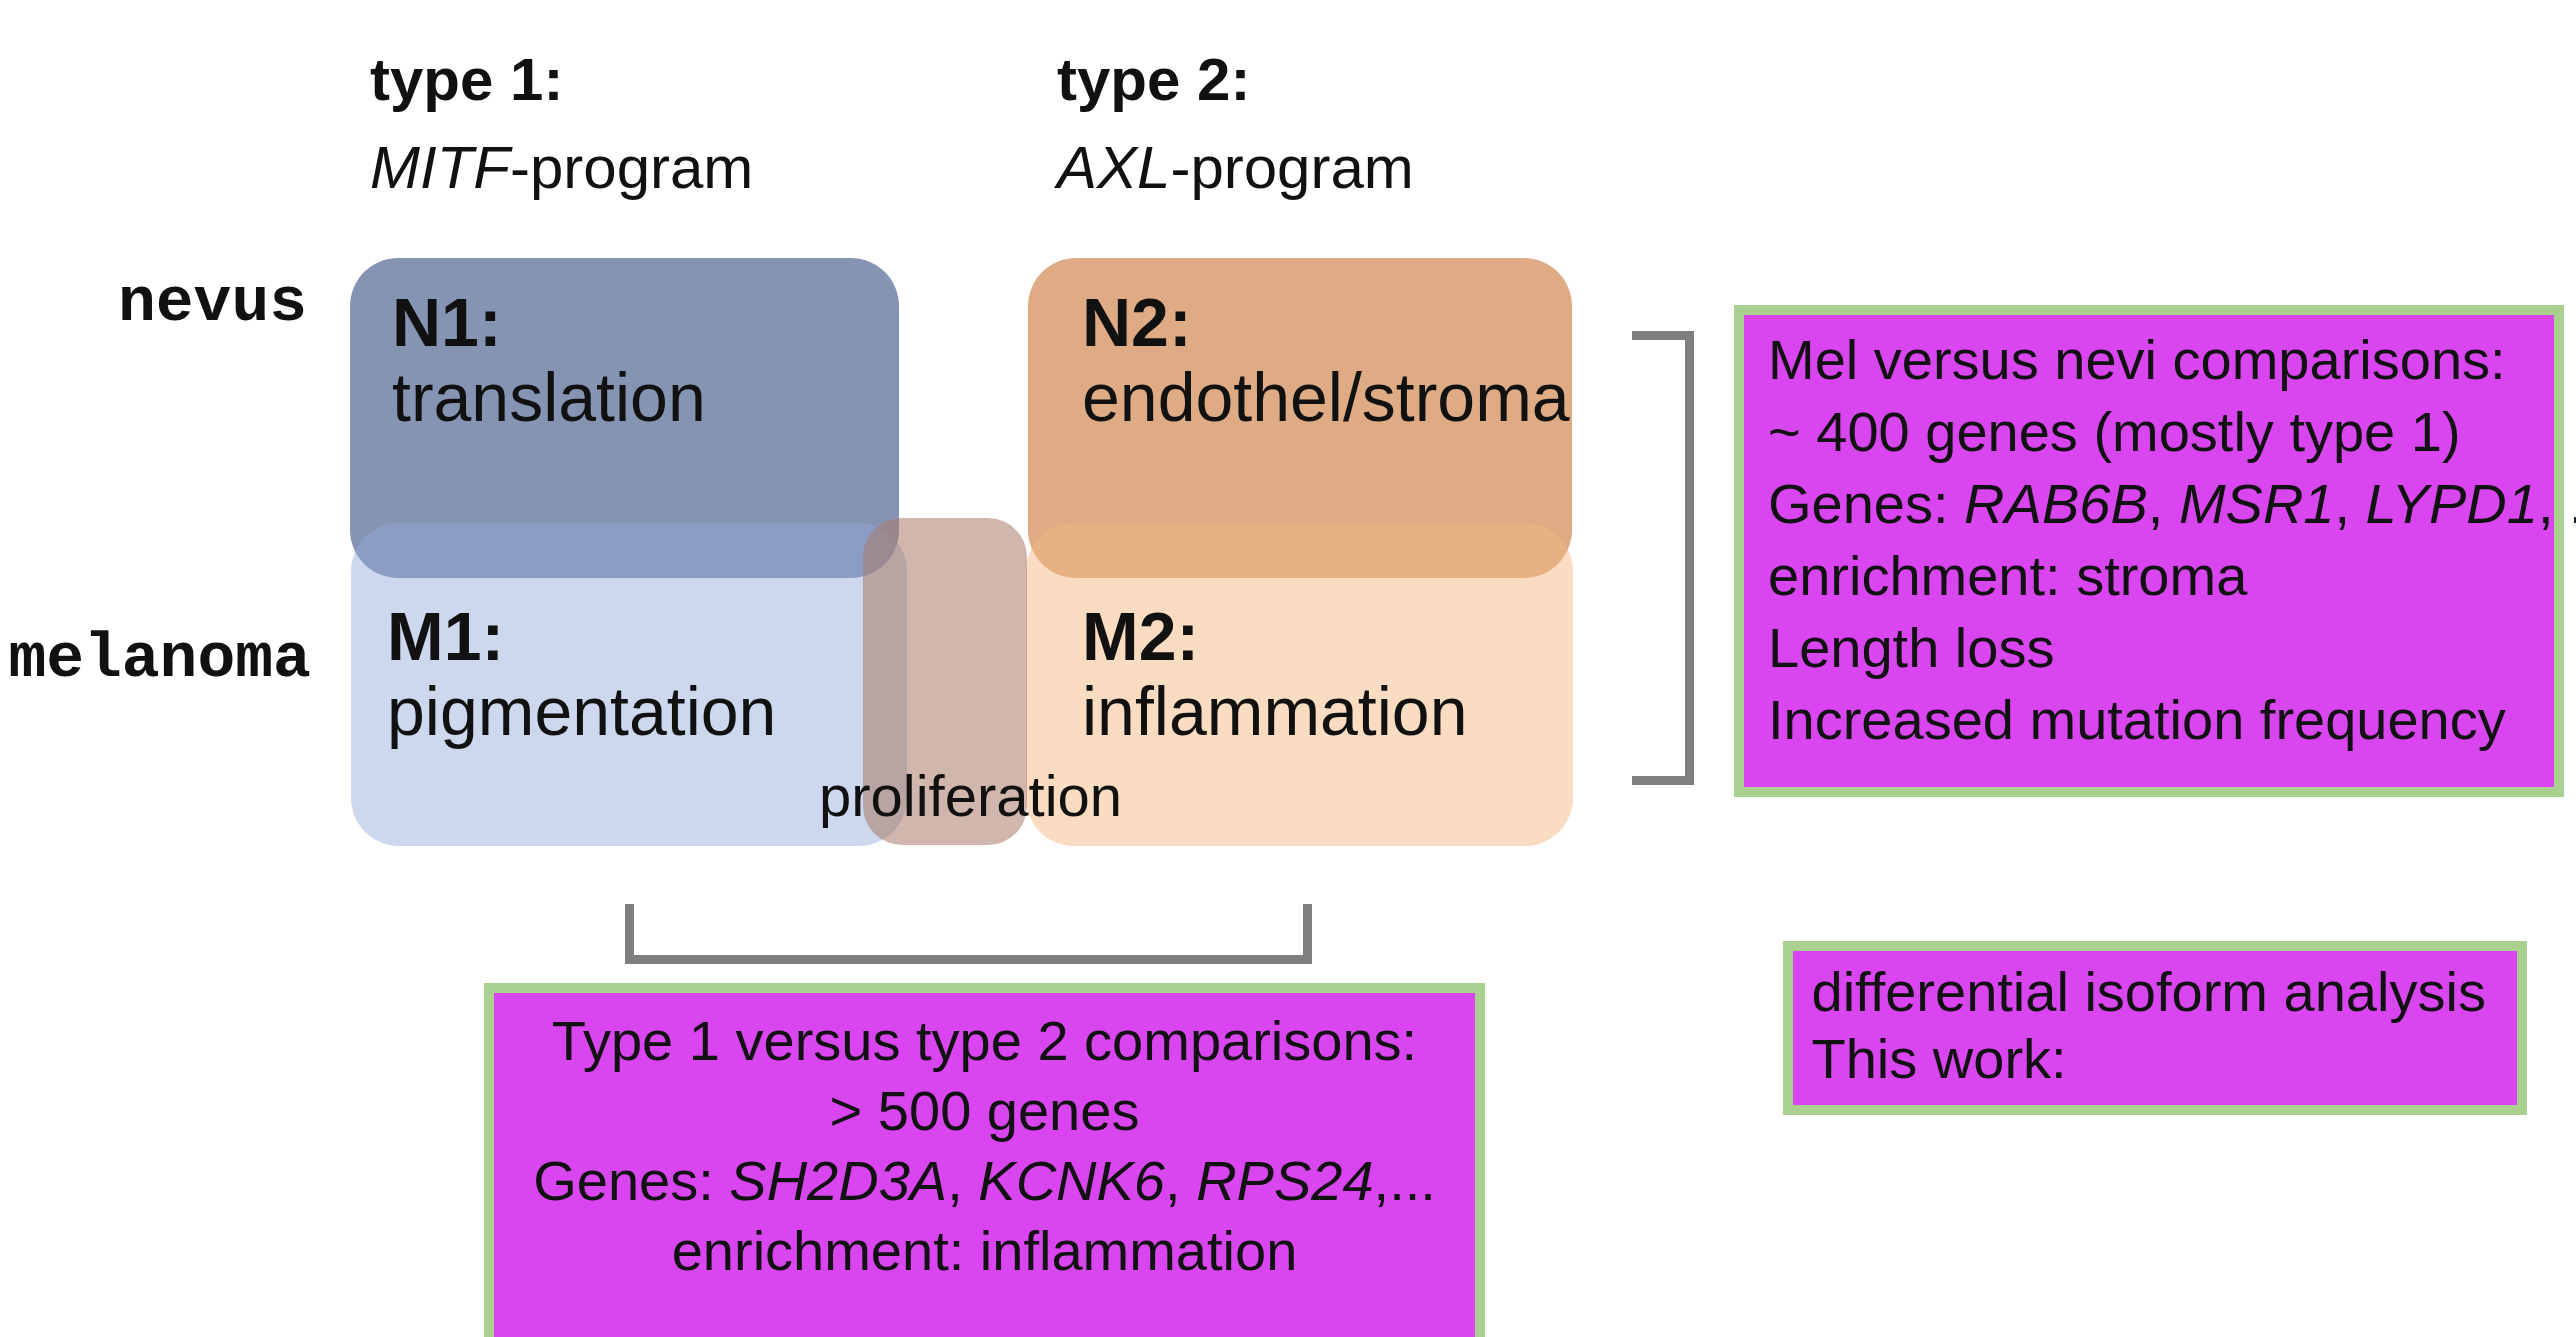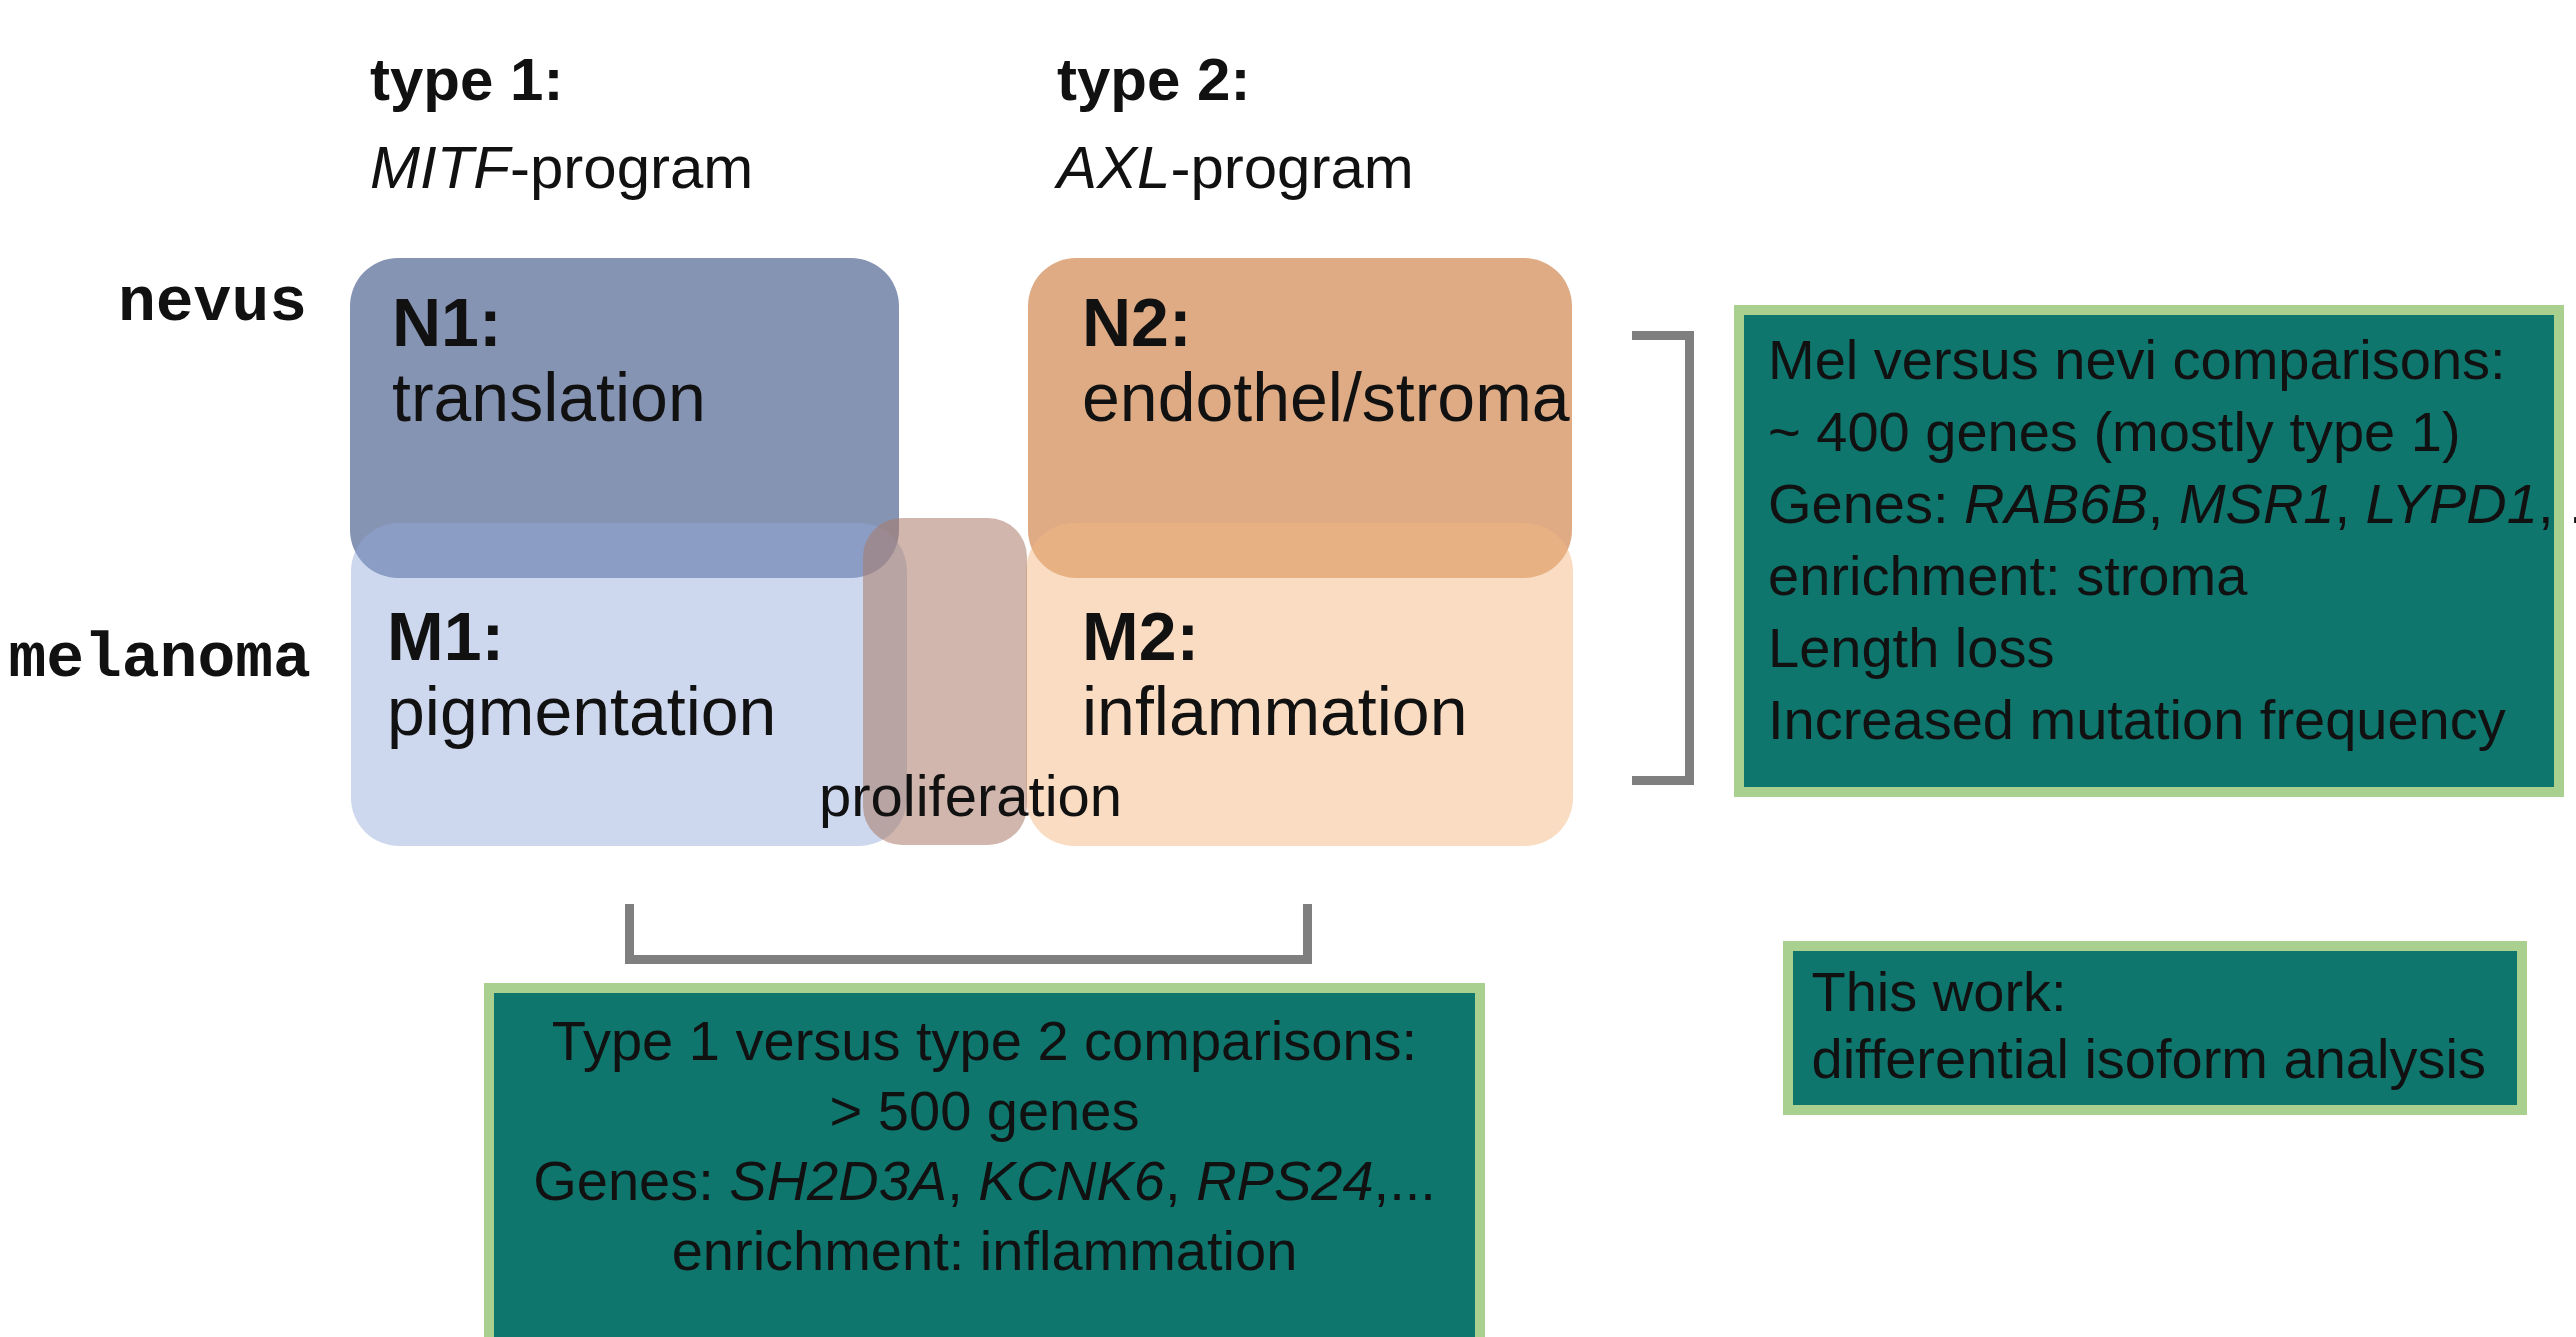--- a/index.html
+++ b/index.html
@@ -40,21 +40,21 @@
   .bracket-bottom{
     border-left:9.6px solid;
     border-right:9.6px solid;
     border-bottom:9.6px solid;
   }
 
   
   .callout{
     box-sizing:border-box;
     border:10.8px solid;
-    background:#0f766e;
+    background:#d946ef;
   }
   .callout .line{white-space:nowrap;}
   .callout-right{padding:9px 24px 0 24px;font-size:56px;}
   .callout-right .line{line-height:72px;}
   .callout-bottom{padding:12.5px 18px 0 18px;font-size:56px;text-align:center;}
   .callout-bottom .line{line-height:70px;}
   .callout-thiswork{padding:7.2px 18px 0 18.5px;font-size:56px;}
   .callout-thiswork .line{line-height:67px;}
 
   .seg-i{font-style:italic;}
@@ -115,18 +115,18 @@
   </div>
 
   <div class="abs callout callout-bottom" style="left: 484px; top: 947px; width: 1001px; height: 374px; border-color: rgb(169, 208, 142);">
     <div class="line"><span>Type 1 versus type 2 comparisons:</span></div>
     <div class="line"><span>&gt; 500 genes</span></div>
     <div class="line"><span>Genes: </span><span class="seg-i">SH2D3A</span><span>, </span><span class="seg-i">KCNK6</span><span>, </span><span class="seg-i">RPS24</span><span>,...</span></div>
     <div class="line"><span>enrichment: inflammation</span></div>
   </div>
 
   <div class="abs callout callout-thiswork" style="left: 1783px; top: 905px; width: 744px; height: 174px; border-color: rgb(169, 208, 142);">
+    <div class="line"><span>differential isoform analysis</span></div>
     <div class="line"><span>This work:</span></div>
-    <div class="line"><span>differential isoform analysis</span></div>
   </div>
 
 </div>
 
 
 </body></html>

